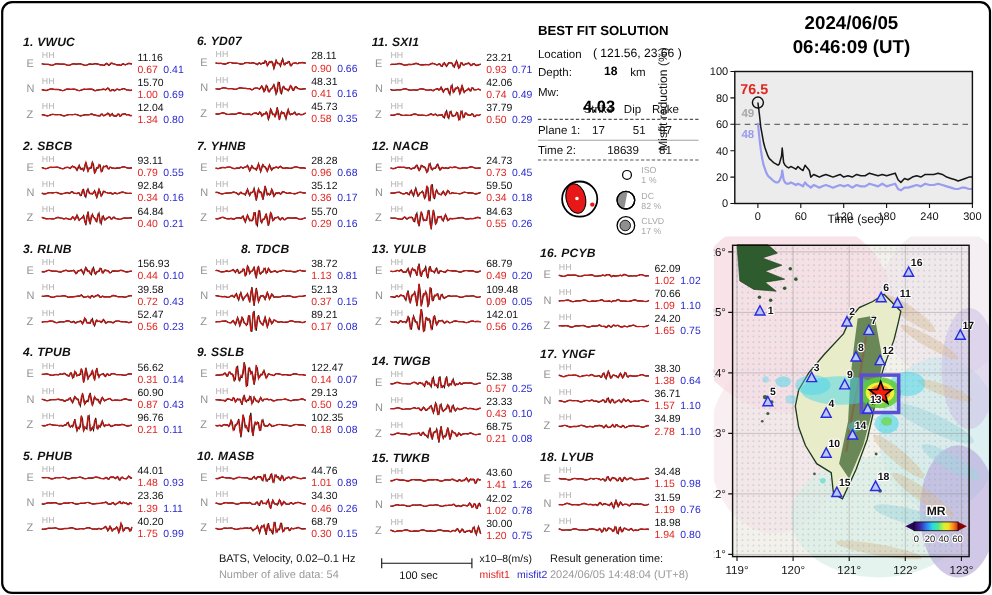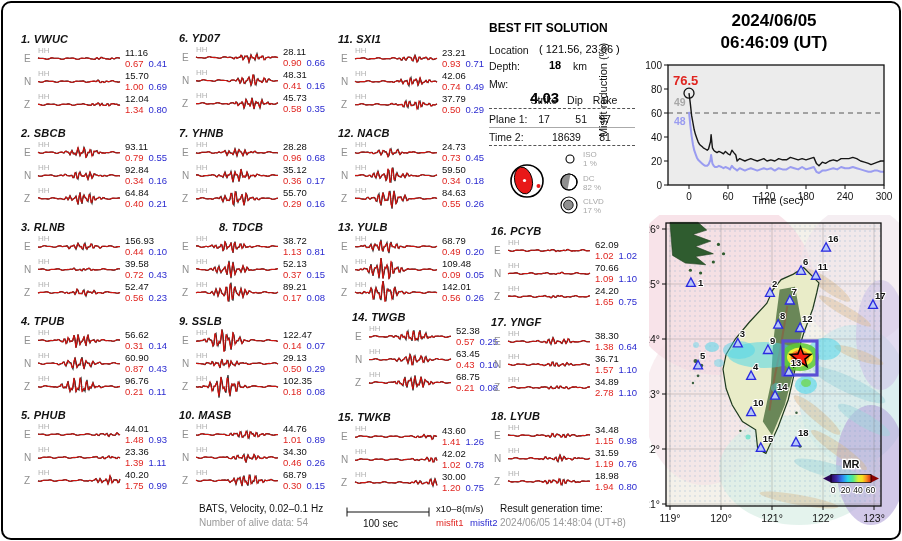--- a/index.html
+++ b/index.html
@@ -580,21 +580,21 @@
             <line x1="3" y1="11.5" x2="85" y2="11.5" stroke="#c9c9c9" stroke-width="0.8" stroke-dasharray="4 3"></line>
             <polyline points="3,11.1 4,11.5 5,11.9 6,12.0 7,11.7 8,11.4 9,12.1 10,12.8 11,12.0 12,10.6 13,10.8 14,11.8 15,11.5 16,11.4 17,12.4 18,11.0 19,7.0 20,8.2 21,15.9 22,18.6 23,11.5 24,6.3 25,9.3 26,11.8 27,11.7 28,16.0 29,19.1 30,9.7 31,-1.0 32,5.2 33,19.1 34,19.6 35,10.4 36,7.8 37,9.9 38,8.8 39,10.2 40,16.9 41,18.0 42,10.2 43,5.7 44,10.1 45,14.3 46,12.8 47,10.6 48,10.7 49,10.7 50,10.2 51,11.2 52,12.7 53,12.4 54,11.2 55,11.2 56,12.1 57,12.5 58,12.2 59,11.8 60,11.3 61,10.9 62,10.8 63,10.9 64,11.2 65,11.3 66,11.3 67,11.3 68,11.3 69,11.5 70,11.8 71,12.1 72,12.3 73,12.2 74,11.9 75,11.5 76,11.1 77,11.0 78,11.0 79,11.2 80,11.3 81,11.2 82,11.1 83,11.1 84,11.3 85,11.7" fill="none" stroke="#141414" stroke-width="1.1"></polyline>
             <polyline points="3,11.2 4,11.6 5,12.0 6,12.1 7,11.7 8,11.7 9,12.4 10,12.5 11,11.3 12,10.5 13,11.3 14,11.9 15,11.4 16,11.5 17,12.0 18,9.6 19,7.1 20,11.1 21,17.7 22,16.2 23,8.7 24,7.0 25,10.9 26,12.0 27,12.7 28,17.3 29,16.3 30,5.0 31,0.1 32,11.1 33,20.9 34,15.9 35,8.1 36,8.6 37,10.2 38,9.2 39,12.6 40,18.0 41,15.2 42,7.4 43,6.8 44,12.4 45,14.4 46,11.7 47,10.3 48,10.7 49,10.4 50,10.5 51,12.0 52,12.9 53,11.9 54,11.0 55,11.4 56,12.2 57,12.4 58,12.1 59,11.7 60,11.2 61,10.8 62,10.7 63,11.0 64,11.2 65,11.4 66,11.4 67,11.4 68,11.4 69,11.6 70,11.9 71,12.2 72,12.3 73,12.2 74,11.8 75,11.3 76,11.0 77,10.9 78,11.0 79,11.2 80,11.3 81,11.3 82,11.2 83,11.3 84,11.4 85,11.8" fill="none" stroke="#cf1410" stroke-width="1.1"></polyline>
           </svg>
           <div class="vals">
             <div class="amp">142.01</div>
             <div class="mis"><span class="m1">0.56</span><span class="m2">0.26</span></div>
           </div>
         </div>
       </div>
-      <div class="station" style="left: 335px; top: 308px; margin-left: 14px;">
+      <div class="station" style="left: 335px; top: 320px;">
         <div class="st-head">14.  TWGB</div>
         <div class="comp-row" style="top: 14px;">
           <span class="comp-letter">E</span>
           <span class="chan">HH</span>
           <svg width="88" height="23" class="wavesvg">
             <line x1="3" y1="11.5" x2="85" y2="11.5" stroke="#c9c9c9" stroke-width="0.8" stroke-dasharray="4 3"></line>
             <polyline points="3,11.9 4,12.0 5,12.0 6,11.8 7,11.3 8,10.9 9,10.7 10,10.7 11,11.0 12,11.4 13,11.6 14,11.7 15,11.7 16,11.7 17,11.7 18,11.9 19,12.1 20,12.1 21,12.0 22,11.7 23,10.9 24,10.6 25,10.7 26,10.8 27,11.7 28,12.2 29,11.0 30,10.6 31,11.5 32,11.4 33,13.0 34,14.3 35,10.9 36,9.5 37,11.9 38,11.3 39,12.6 40,14.7 41,8.7 42,6.1 43,12.0 44,12.6 45,13.1 46,15.9 47,9.1 48,5.2 49,13.0 50,15.0 51,13.5 52,15.3 53,9.6 54,5.2 55,11.5 56,14.0 57,12.0 58,12.9 59,10.3 60,7.7 61,11.3 62,13.3 63,12.1 64,12.6 65,12.1 66,10.9 67,11.9 68,12.3 69,11.4 70,11.2 71,11.2 72,11.0 73,11.2 74,11.3 75,11.0 76,11.0 77,11.3 78,11.7 79,12.1 80,12.3 81,12.2 82,11.9 83,11.6 84,11.4 85,11.4" fill="none" stroke="#141414" stroke-width="1.1"></polyline>
             <polyline points="3,11.8 4,11.9 5,11.9 6,11.6 7,11.2 8,10.8 9,10.7 10,10.8 11,11.1 12,11.4 13,11.7 14,11.8 15,11.8 16,11.7 17,11.7 18,11.9 19,12.1 20,12.0 21,11.9 22,11.4 23,10.8 24,10.6 25,10.7 26,11.0 27,11.9 28,11.9 29,10.8 30,11.1 31,11.7 32,11.7 33,13.4 34,13.3 35,9.9 36,10.4 37,12.3 38,11.3 39,13.2 40,13.0 41,6.9 42,8.0 43,13.4 44,12.5 45,14.0 46,14.3 47,6.6 48,7.4 49,15.1 50,14.3 51,13.7 52,13.9 53,7.2 54,6.8 55,13.4 56,13.3 57,11.8 58,12.4 59,9.1 60,8.7 61,12.7 62,13.0 63,11.9 64,12.5 65,11.6 66,11.2 67,12.3 68,12.0 69,11.1 70,11.1 71,11.0 72,11.0 73,11.3 74,11.3 75,11.0 76,11.1 77,11.4 78,11.8 79,12.2 80,12.4 81,12.2 82,11.9 83,11.5 84,11.3 85,11.2" fill="none" stroke="#cf1410" stroke-width="1.1"></polyline>
           </svg>
           <div class="vals">
@@ -604,21 +604,21 @@
         </div>
         <div class="comp-row" style="top: 37px;">
           <span class="comp-letter">N</span>
           <span class="chan">HH</span>
           <svg width="88" height="23" class="wavesvg">
             <line x1="3" y1="11.5" x2="85" y2="11.5" stroke="#c9c9c9" stroke-width="0.8" stroke-dasharray="4 3"></line>
             <polyline points="3,11.6 4,11.6 5,11.6 6,11.6 7,11.4 8,11.1 9,10.8 10,10.7 11,10.9 12,11.2 13,11.7 14,12.0 15,12.1 16,12.0 17,11.8 18,11.7 19,11.8 20,11.9 21,11.8 22,11.5 23,11.1 24,10.7 25,10.6 26,11.1 27,11.5 28,11.1 29,11.0 30,12.2 31,13.3 32,12.0 33,10.2 34,11.0 35,13.0 36,13.0 37,11.8 38,11.2 39,9.8 40,8.7 41,11.5 42,15.3 43,12.4 44,6.3 45,8.3 46,16.1 47,16.6 48,9.8 49,7.6 50,11.7 51,14.0 52,12.9 53,12.3 54,11.0 55,8.2 56,8.9 57,13.4 58,14.4 59,10.4 60,8.5 61,11.4 62,13.6 63,12.4 64,11.1 65,11.6 66,12.3 67,12.1 68,11.7 69,11.3 70,10.7 71,10.5 72,11.0 73,11.5 74,11.5 75,11.3 76,11.2 77,11.4 78,11.7 79,12.0 80,12.2 81,12.3 82,12.1 83,11.7 84,11.3 85,11.0" fill="none" stroke="#141414" stroke-width="1.1"></polyline>
             <polyline points="3,11.5 4,11.5 5,11.5 6,11.5 7,11.3 8,11.1 9,10.8 10,10.7 11,11.0 12,11.4 13,11.8 14,12.1 15,12.2 16,12.0 17,11.7 18,11.6 19,11.7 20,11.7 21,11.6 22,11.4 23,11.1 24,10.7 25,10.7 26,11.2 27,11.3 28,11.0 29,11.4 30,12.8 31,13.0 32,11.3 33,10.2 34,11.7 35,13.1 36,12.4 37,11.5 38,10.9 39,9.4 40,9.3 41,12.9 42,14.8 43,10.1 44,6.4 45,11.3 46,17.3 47,14.3 48,8.2 49,8.9 50,13.0 51,13.7 52,12.5 53,12.1 54,10.0 55,7.9 56,10.4 57,14.3 58,13.2 59,9.2 60,9.4 61,12.7 62,13.5 63,11.7 64,11.0 65,11.9 66,12.3 67,12.0 68,11.7 69,11.1 70,10.5 71,10.5 72,11.1 73,11.5 74,11.5 75,11.3 76,11.4 77,11.6 78,11.7 79,12.0 80,12.2 81,12.3 82,12.0 83,11.6 84,11.2 85,10.9" fill="none" stroke="#cf1410" stroke-width="1.1"></polyline>
           </svg>
           <div class="vals">
-            <div class="amp">63.45</div>
+            <div class="amp">23.33</div>
             <div class="mis"><span class="m1">0.43</span><span class="m2">0.10</span></div>
           </div>
         </div>
         <div class="comp-row" style="top: 60px;">
           <span class="comp-letter">Z</span>
           <span class="chan">HH</span>
           <svg width="88" height="23" class="wavesvg">
             <line x1="3" y1="11.5" x2="85" y2="11.5" stroke="#c9c9c9" stroke-width="0.8" stroke-dasharray="4 3"></line>
             <polyline points="3,11.9 4,12.1 5,12.2 6,12.1 7,11.7 8,11.2 9,10.9 10,10.8 11,11.0 12,11.2 13,11.3 14,11.4 15,11.4 16,11.3 17,11.5 18,11.8 19,12.2 20,12.4 21,12.3 22,11.6 23,11.2 24,11.3 25,11.2 26,11.1 27,11.3 28,10.8 29,10.4 30,12.1 31,12.8 32,10.6 33,10.1 34,12.1 35,12.5 36,13.4 37,14.7 38,9.9 39,5.8 40,12.1 41,16.6 42,11.7 43,9.5 44,9.8 45,7.0 46,11.9 47,19.4 48,12.4 49,4.3 50,10.4 51,15.5 52,13.4 53,14.1 54,11.8 55,5.7 56,9.2 57,16.5 58,13.6 59,8.8 60,9.7 61,10.4 62,10.7 63,13.3 64,13.2 65,10.7 66,11.1 67,12.7 68,12.3 69,11.5 70,11.5 71,11.2 72,11.2 73,11.5 74,11.3 75,10.7 76,10.6 77,10.9 78,11.4 79,11.8 80,12.1 81,12.1 82,12.0 83,11.8 84,11.7 85,11.6" fill="none" stroke="#141414" stroke-width="1.1"></polyline>
             <polyline points="3,11.9 4,12.1 5,12.2 6,12.0 7,11.6 8,11.1 9,10.8 10,10.8 11,10.9 12,11.2 13,11.4 14,11.5 15,11.5 16,11.5 17,11.6 18,11.9 19,12.2 20,12.4 21,12.1 22,11.5 23,11.2 24,11.2 25,11.0 26,11.0 27,11.2 28,10.7 29,11.0 30,12.6 31,12.2 32,10.1 33,10.7 34,12.6 35,12.6 36,13.8 37,13.5 38,8.0 39,7.3 40,14.4 41,15.1 42,10.0 43,9.8 44,9.3 45,8.1 46,14.9 47,18.1 48,8.5 49,5.3 50,13.3 51,15.3 52,13.1 53,13.7 54,9.5 55,5.8 56,12.1 57,16.5 58,11.4 59,8.6 60,10.3 61,10.5 62,11.5 63,13.6 64,12.2 65,10.5 66,11.9 67,12.9 68,12.0 69,11.4 70,11.3 71,11.1 72,11.3 73,11.6 74,11.2 75,10.7 76,10.8 77,11.1 78,11.5 79,11.9 80,12.2 81,12.2 82,12.0 83,11.8 84,11.6 85,11.5" fill="none" stroke="#cf1410" stroke-width="1.1"></polyline>

